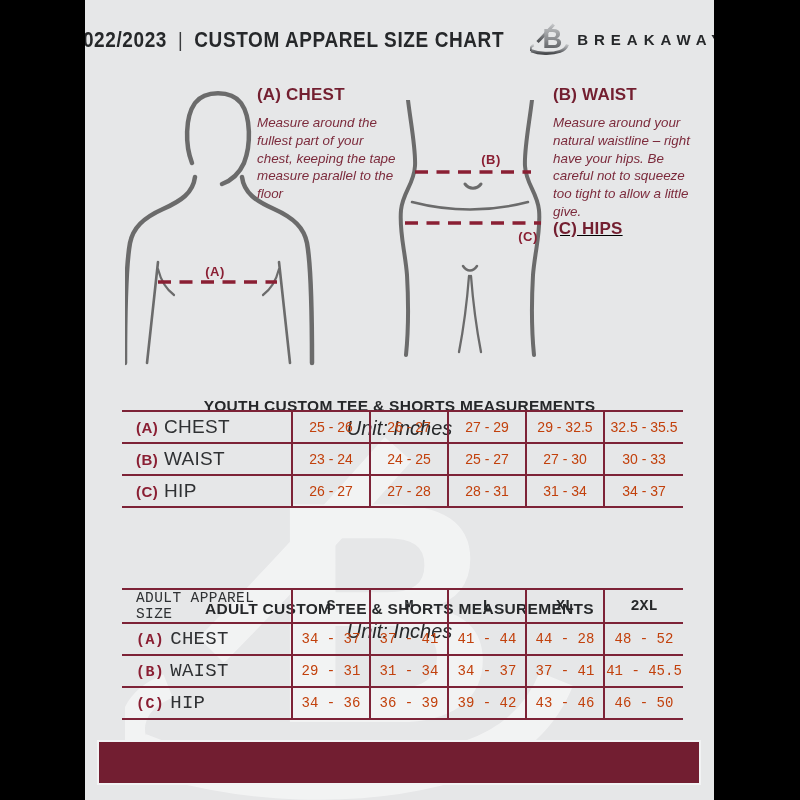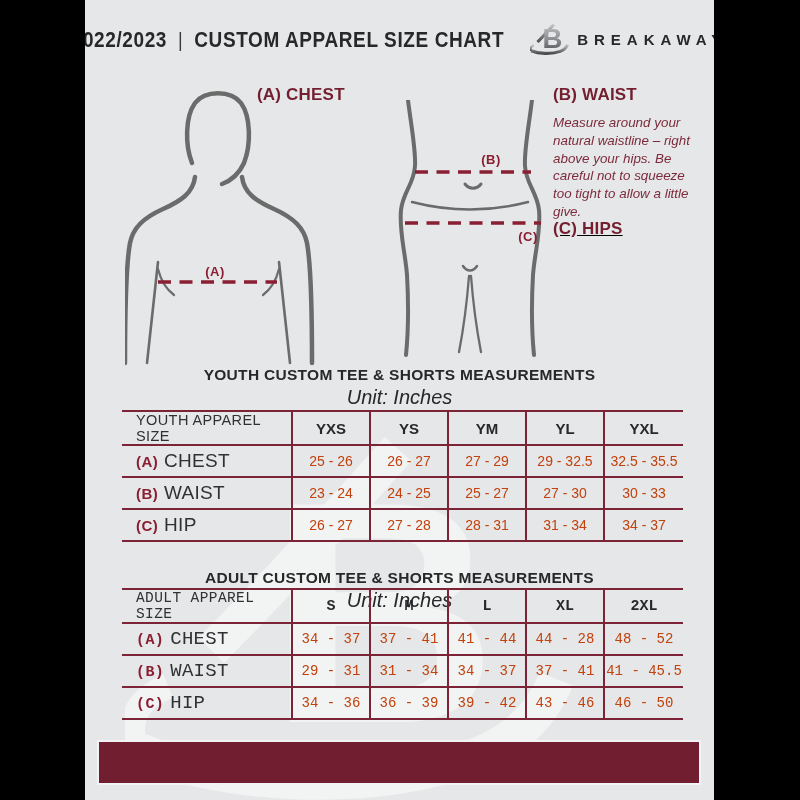--- a/index.html
+++ b/index.html
@@ -36,21 +36,21 @@
 
   
   .fig{position:absolute;}
   .fig-left{left:40px;top:85px;}
   .fig-right{left:300px;top:100px;}
   .body-line{fill:none;stroke:#6b6b6b;stroke-linecap:round;}
   .dash-line{fill:none;stroke:#8a1f33;stroke-width:3.4;stroke-dasharray:13 8.5;}
   .fig-label{fill:#8a1f33;font-weight:bold;font-size:13px;letter-spacing:0.5px;}
 
   
-  .sec-title{position:absolute;left:0;width:100%;text-align:center;color:#26282a;}
+  .sec-title{position:absolute;left:0;width:100%;text-align:center;color:#26282a;margin-top:31px;}
   .sec-title .t{font-size:15.5px;font-weight:bold;letter-spacing:0.3px;}
   .sec-title .u{font-size:20px;font-style:italic;margin-top:2px;}
   .sec-youth{top:366px;}
   .sec-adult{top:569px;text-align:center;}
 
   
   .size-table{
     position:absolute;left:37px;width:561px;border-collapse:collapse;table-layout:fixed;
   }
   .tbl-youth{top:410px;}
@@ -131,51 +131,44 @@
     <path class="body-line" stroke-width="2.3" d="M 84,176 C 82,202 79,226 74,252"></path>
     <path class="body-line" stroke-width="2.3" d="M 86,176 C 88,202 91,226 96,252"></path>
     <path class="dash-line" d="M 30,72 L 146,72"></path>
     <path class="dash-line" d="M 20,123 L 156,123"></path>
     <text class="fig-label" x="106" y="64" text-anchor="middle">(B)</text>
     <text class="fig-label" x="143" y="141" text-anchor="middle">(C)</text>
   </svg>
 
   <div class="instr instr-a">
     <h3>(A) CHEST</h3>
+    <p>Measure around the fullest part of your chest, keeping the tape measure parallel to the floor</p>
   </div>
   <div class="instr instr-b">
     <h3>(B) WAIST</h3>
-    <p>Measure around your natural waistline – right above your hips. Be careful not to squeeze too tight to allow a little give.</p>
+    <p>Measure around your natural waistline – right have your hips. Be careful not to squeeze too tight to allow a little give.</p>
   </div>
   <div class="instr instr-c">
     <h3>(C) HIPS</h3>
   </div>
 
   <div class="sec-title sec-youth">
     <div class="t">YOUTH CUSTOM TEE &amp; SHORTS MEASUREMENTS</div>
     <div class="u">Unit: Inches</div>
   </div>
   <table class="size-table tbl-youth">
     <colgroup>
         <col style="width:170px">
         <col style="width:78px">
         <col style="width:78px">
         <col style="width:78px">
         <col style="width:78px">
         <col style="width:79px">
       </colgroup>
     <tbody>
-        <tr>
-      <td class="lbl">YOUTH APPAREL SIZE</td>
-      <td class="szh">YXS</td>
-      <td class="szh">YS</td>
-      <td class="szh">YM</td>
-      <td class="szh">YL</td>
-      <td class="szh">YXL</td>
-    </tr>
     <tr>
       <td class="lbl"><span class="pfx">(A)</span><span class="lblname">CHEST</span></td>
       <td>25 - 26</td>
       <td>26 - 27</td>
       <td>27 - 29</td>
       <td>29 - 32.5</td>
       <td>32.5 - 35.5</td>
     </tr>
     <tr>
       <td class="lbl"><span class="pfx">(B)</span><span class="lblname">WAIST</span></td>

